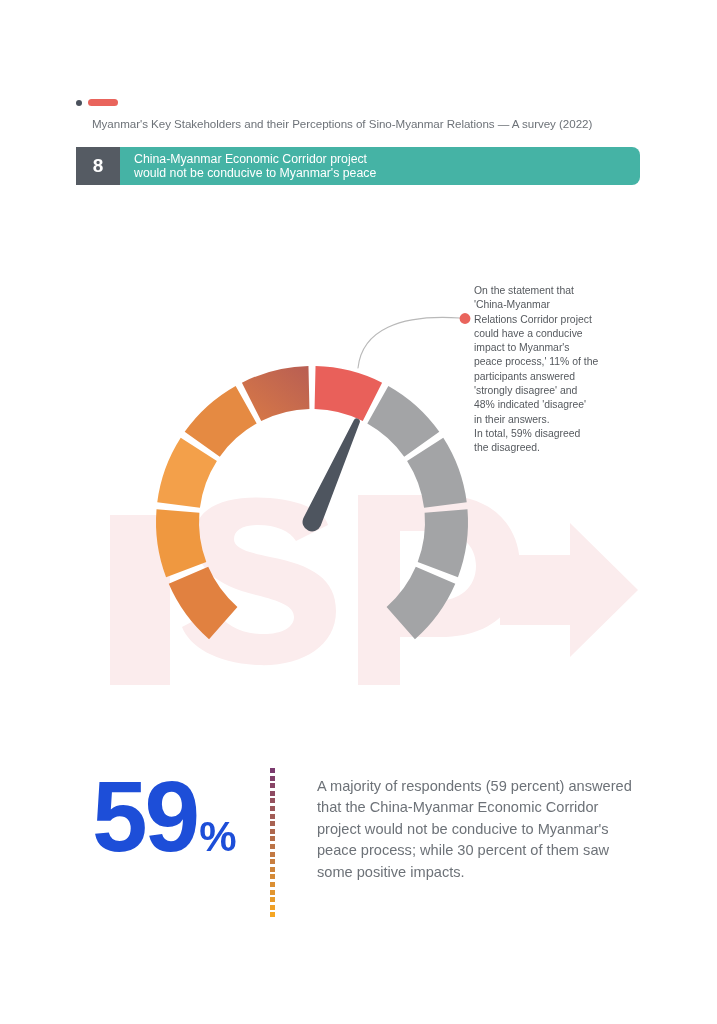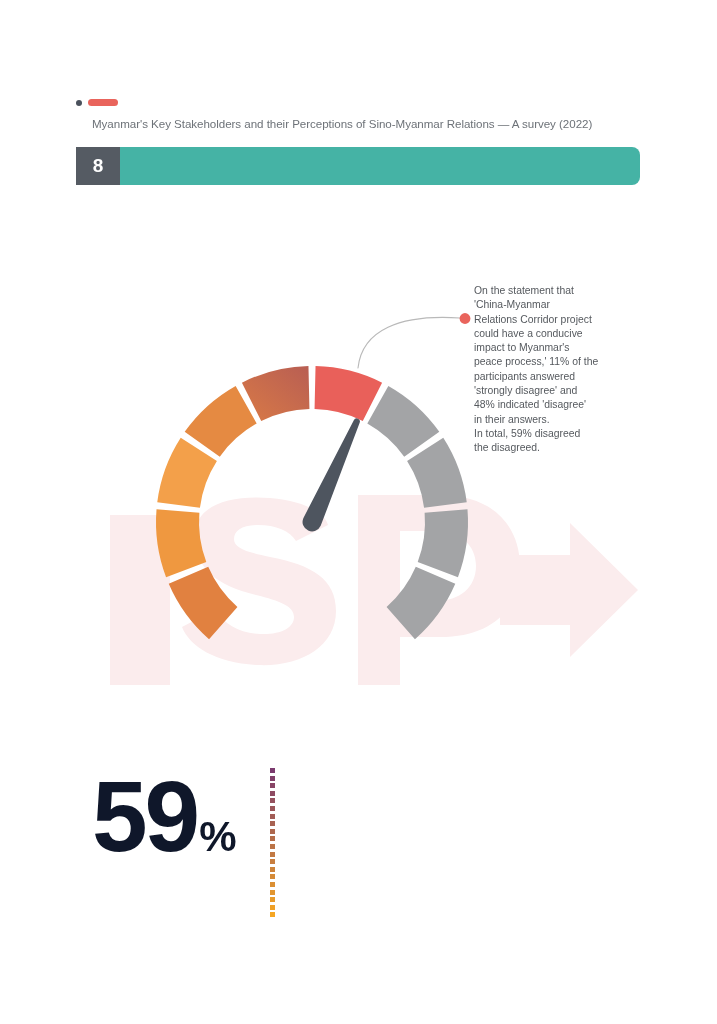--- a/index.html
+++ b/index.html
@@ -135,21 +135,21 @@
     top: 762px;
     width: 570px;
     height: 150px;
   }
   #stat-figure {
     position: absolute;
     left: 16px;
     top: 4px;
     display: flex;
     align-items: baseline;
-    color: #0f172a;
+    color: #1d4ed8;
   }
   #stat-number {
     font-size: 100px;
     font-weight: bold;
     letter-spacing: -3px;
     line-height: 1;
   }
   #stat-unit {
     font-size: 42px;
     font-weight: bold;
@@ -193,20 +193,22 @@
 <div id="deco-row">
   <span class="dot"></span>
   <span class="dash"></span>
 </div>
 
 <div id="survey-subtitle">Myanmar's Key Stakeholders and their Perceptions of Sino-Myanmar Relations — A survey (2022)</div>
 
 <div id="section-header">
   <div id="section-number">8</div>
   <div id="section-title">
+    <span>China-Myanmar Economic Corridor project</span>
+    <span>would not be conducive to Myanmar's peace</span>
   </div>
 </div>
 
 <div id="gauge-wrap">
   <svg id="gauge-svg" viewBox="0 0 360 360">
     <defs>
       <linearGradient id="seg4grad" x1="0" y1="1" x2="1" y2="0">
         <stop offset="0%" stop-color="#d97a46"></stop>
         <stop offset="100%" stop-color="#b85e53"></stop>
       </linearGradient>
@@ -269,13 +271,14 @@
       <div class="pip" style="background: rgb(194, 121, 67);"></div>
       <div class="pip" style="background: rgb(200, 126, 63);"></div>
       <div class="pip" style="background: rgb(206, 132, 59);"></div>
       <div class="pip" style="background: rgb(213, 138, 55);"></div>
       <div class="pip" style="background: rgb(219, 143, 51);"></div>
       <div class="pip" style="background: rgb(226, 149, 47);"></div>
       <div class="pip" style="background: rgb(232, 155, 43);"></div>
       <div class="pip" style="background: rgb(239, 160, 39);"></div>
       <div class="pip" style="background: rgb(245, 166, 35);"></div>
     </div>
+  <div id="stat-description">A majority of respondents (59 percent) answered that the China-Myanmar Economic Corridor project would not be conducive to Myanmar's peace process; while 30 percent of them saw some positive impacts.</div>
 </div>
 
 </body></html>

